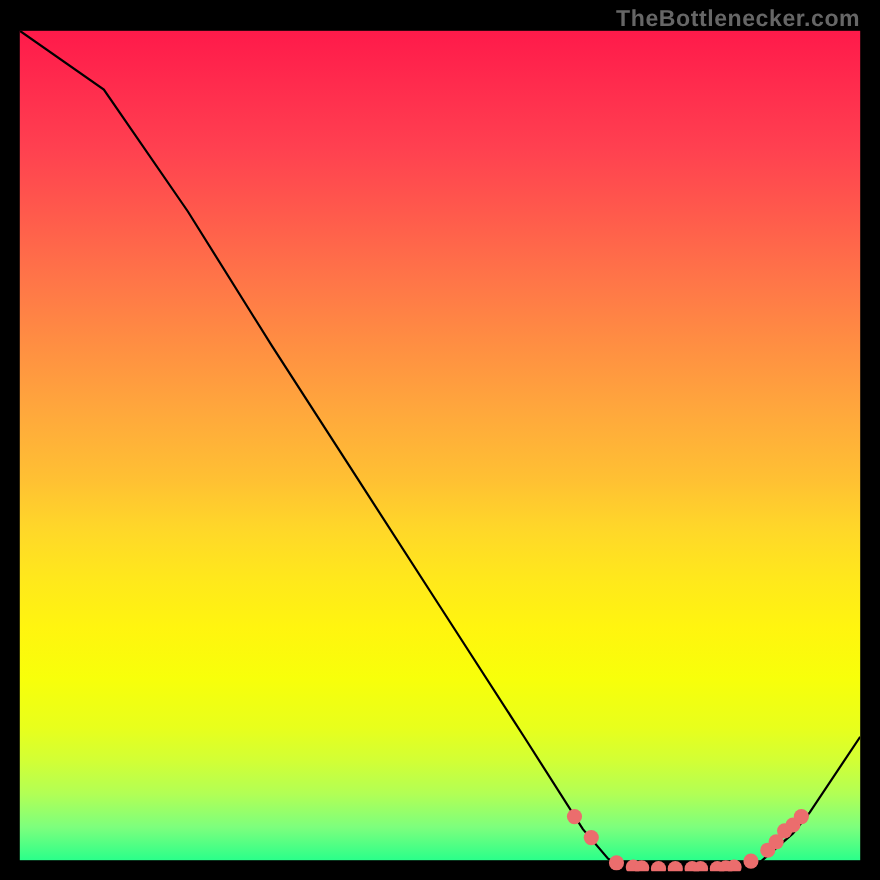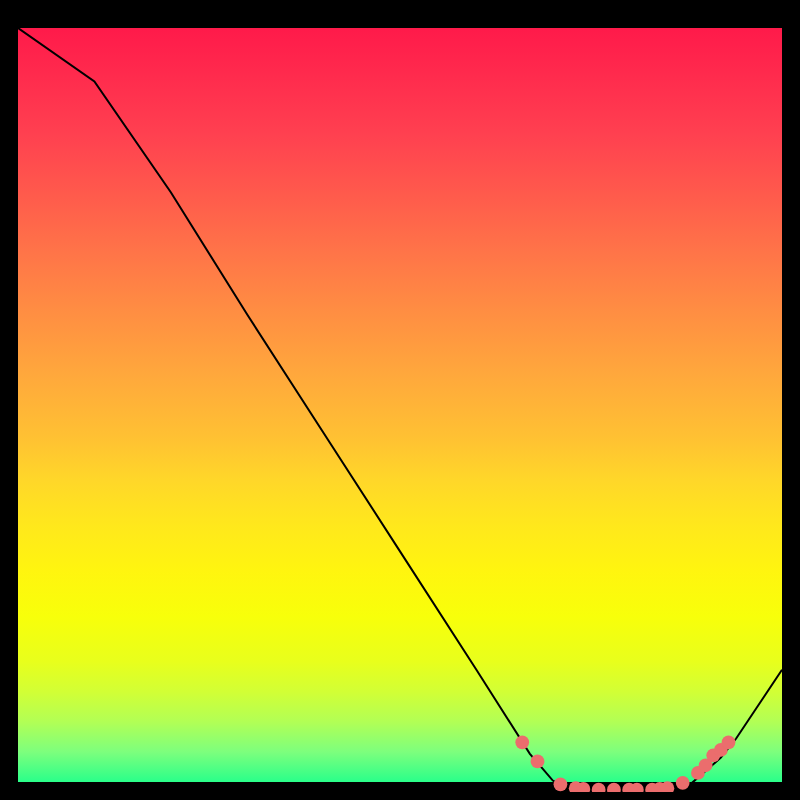--- a/index.html
+++ b/index.html
@@ -25,20 +25,21 @@
     #7dff7d 96%,
     #2aff8a 100%
   ); }
   .curve { position: absolute; inset: 0; }
   .watermark { position: absolute; top: 6px; right: 18px; color: #666; font-size: 21px; font-weight: bold; letter-spacing: 0.5px; }
 </style>
 </head>
 <body>
 
 <div class="chart-container">
+  <div class="watermark">TheBottlenecker.com</div>
   <div class="plot-area">
     <div class="gradient-bg"></div>
     <svg class="curve" viewBox="0 0 100 100" preserveAspectRatio="none">
       <g>
         <path id="line-path" fill="none" stroke-width="2" vector-effect="non-scaling-stroke" d="M0.00,0.00 L10.00,7.00 L20.00,21.50 L30.00,37.50 L40.00,53.00 L50.00,68.50 L60.00,84.00 L67.00,95.00 L70.00,98.50 L72.00,99.60 L76.00,99.80 L80.00,99.80 L84.00,99.70 L88.00,99.00 L92.00,95.50 L94.00,93.00 L100.00,84.00 " stroke="#000000"></path>
       </g>
       <g id="markers-group">
           <ellipse cx="66.00" cy="93.50" rx="0.9" ry="0.9" fill="#eb6d6d"></ellipse>
           <ellipse cx="68.00" cy="96.00" rx="0.9" ry="0.9" fill="#eb6d6d"></ellipse>
           <ellipse cx="71.00" cy="99.00" rx="0.9" ry="0.9" fill="#eb6d6d"></ellipse>

